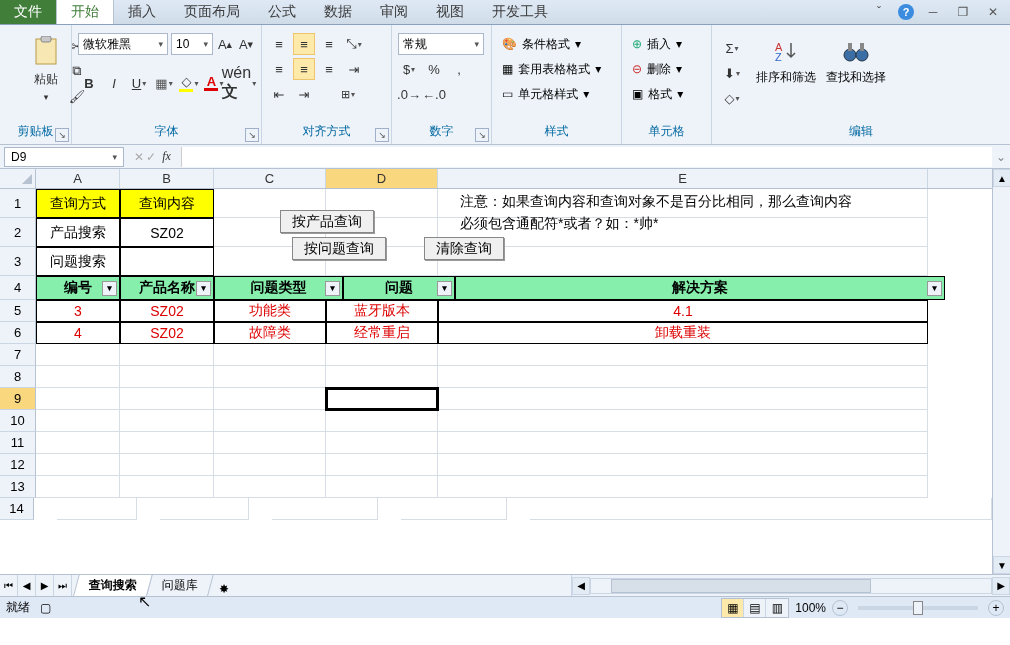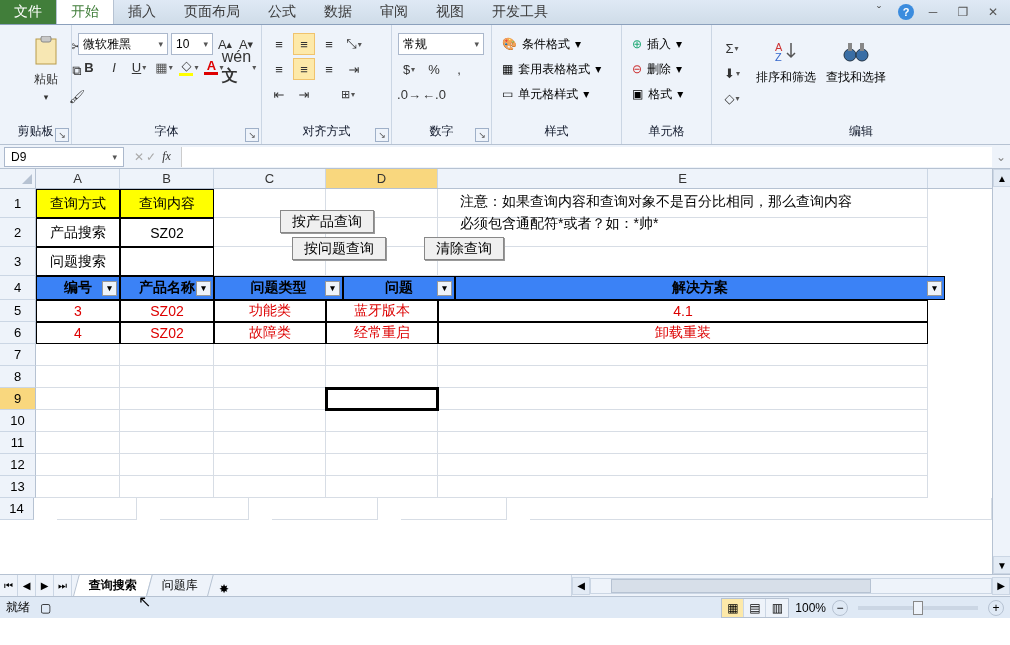--- a/index.html
+++ b/index.html
@@ -13,21 +13,21 @@
 
 
 .tabs { display: flex; align-items: flex-end; height: 25px; padding-left:0;}
 .tab { padding: 4px 14px; font-size: 14px; color: #3b3b3b; cursor: pointer; height:25px; display:flex; align-items:center;}
 .tab.file { background: #417e3a; color: #fff; }
 .tab.active { background: #fff; border: 1px solid #b6c2d2; border-bottom: none; color:#417e3a; }
 
 
 .ribbon { height: 120px; background: #eef3fa; border-bottom: 1px solid #b6c2d2; display: flex; }
 .group { border-right: 1px solid #cbd6e4; padding: 4px 6px 2px 6px; display: flex; flex-direction: column; height:100%; position:relative;}
-.group-label { text-align: center; font-size: 12px; color: #0f172a; padding: 2px 0; margin-top:auto; }
+.group-label { text-align: center; font-size: 12px; color: #0369a1; padding: 2px 0; margin-top:auto; }
 .group-body { display:flex; gap:4px; flex:1; }
 
 .big-btn { width: 46px; display:flex; flex-direction:column; align-items:center; justify-content:flex-start; padding-top:6px; gap:4px; cursor:pointer; font-size:12px; color:#333;margin-left:24px;}
 .big-btn .ico { width:32px; height:32px; display:flex; align-items:center; justify-content:center; }
 
 .dd { font-size:12px; border:1px solid #abb8cc; background:#fff; padding:1px 4px; height:22px; display:flex; align-items:center; justify-content:space-between; gap:4px; cursor:pointer;}
 .dd .arr { font-size:9px; color:#555; }
 .font-row { display:flex; gap:3px; }
 .mini-btn { width:22px; height:22px; border:1px solid transparent; display:flex; align-items:center; justify-content:center; cursor:pointer; font-size:13px; color:#333; background:transparent;}
 .mini-btn.sel { background:#fde9a9; border-color:#f0c36d; }
@@ -64,21 +64,21 @@
 .col-h.sel { background:#f9d77e; }
 .row { display:flex; height:22px; }
 .row-h { width:36px; border-right:1px solid #b6c2d2; border-bottom:1px solid #cbd6e4; background:#eef3fa; text-align:center; display:flex; align-items:center; justify-content:center; font-size:13px; cursor:pointer;}
 .row-h.sel { background:#f9d77e; }
 .cell { border-right:1px solid #d7dde5; border-bottom:1px solid #d7dde5; font-size:14px; display:flex; align-items:center; justify-content:center; position:relative; padding:0 4px;}
 .cell.selected { outline:3px solid #000; outline-offset:-2px; z-index:5; background:#fff;}
 
 
 .yellow-hdr { background:#ffff00; font-weight:normal; border:1px solid #000 !important; }
 .b-all { border:1px solid #000 !important; }
-.th-cell { font-weight:bold; border:1.5px solid #000 !important; background:#3b82f6;}
+.th-cell { font-weight:bold; border:1.5px solid #000 !important; background:#86efac;}
 .dd-arrow { position:absolute; right:2px; width:15px; height:15px; border:1px solid #999; background:#eef3fa; display:flex; align-items:center; justify-content:center; font-size:9px; cursor:pointer;}
 .red-txt { color:#d00; }
 .sheet-btn { position:absolute; border:1px solid #888; background:#f0f0f0; box-shadow:1px 1px 0 #999; font-size:14px; display:flex; align-items:center; justify-content:center; cursor:pointer; height:23px;}
 
 .note-text { font-size:14px; position:absolute; left:460px; }
 
 .vscroll { width:18px; background:#eef3fa; border-left:1px solid #b6c2d2; display:flex; flex-direction:column;}
 .vscroll .btn, .hscroll .btn { height:18px; width:18px; display:flex; align-items:center; justify-content:center; background:#e3ebf5; border:1px solid #cbd6e4; font-size:10px; cursor:pointer;}
 .vscroll .track { flex:1; background:#eef3fa;}
 
@@ -156,21 +156,21 @@
         <div class="mini-btn">✂</div>
         <div class="mini-btn">⧉</div>
         <div class="mini-btn">🖌</div>
       </div>
     </div>
     <div class="group-label">剪贴板</div>
     <div class="dialog-launcher">↘</div>
   </div>
 
   <div class="group" style="width:190px">
-    <div class="group-body" style="flex-direction:column; gap:1px; padding-top:4px;">
+    <div class="group-body" style="flex-direction:column; gap:17px; padding-top:4px;">
       <div class="font-row">
         <div class="dd" style="width:110px">
             <span>微软雅黑</span>
             <span class="arr">▾</span>
           </div>
         <div class="dd" style="width:50px">
             <span>10</span>
             <span class="arr">▾</span>
           </div>
         <div class="mini-btn">A<sup>▴</sup></div>

